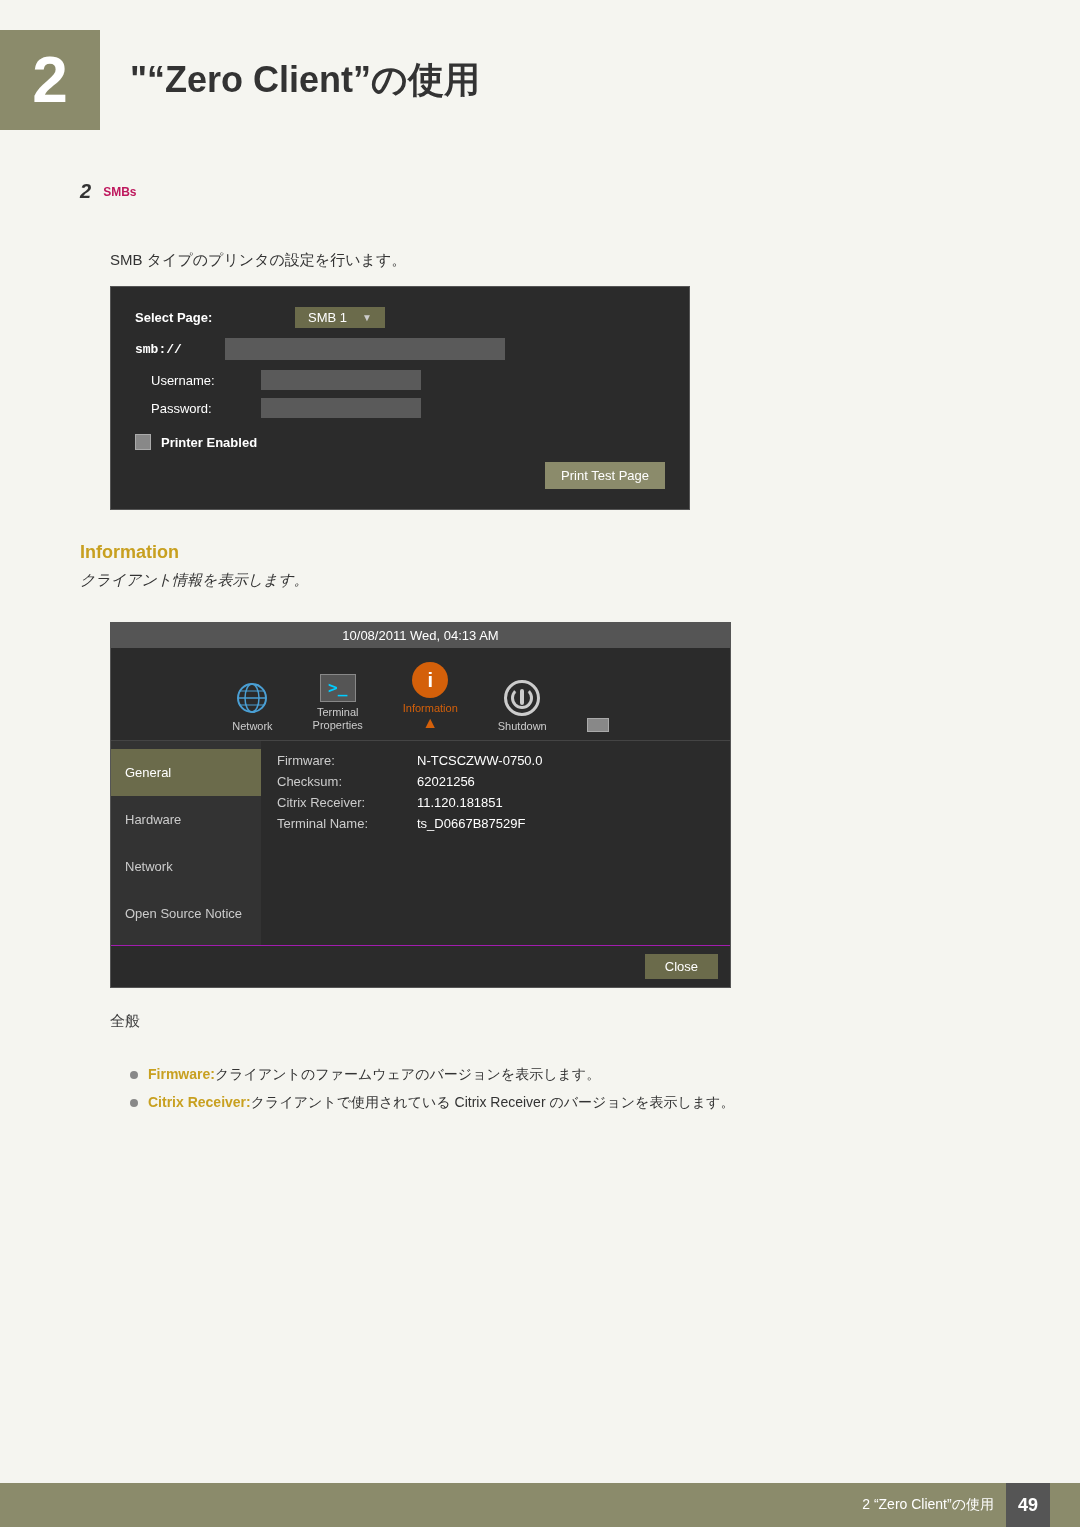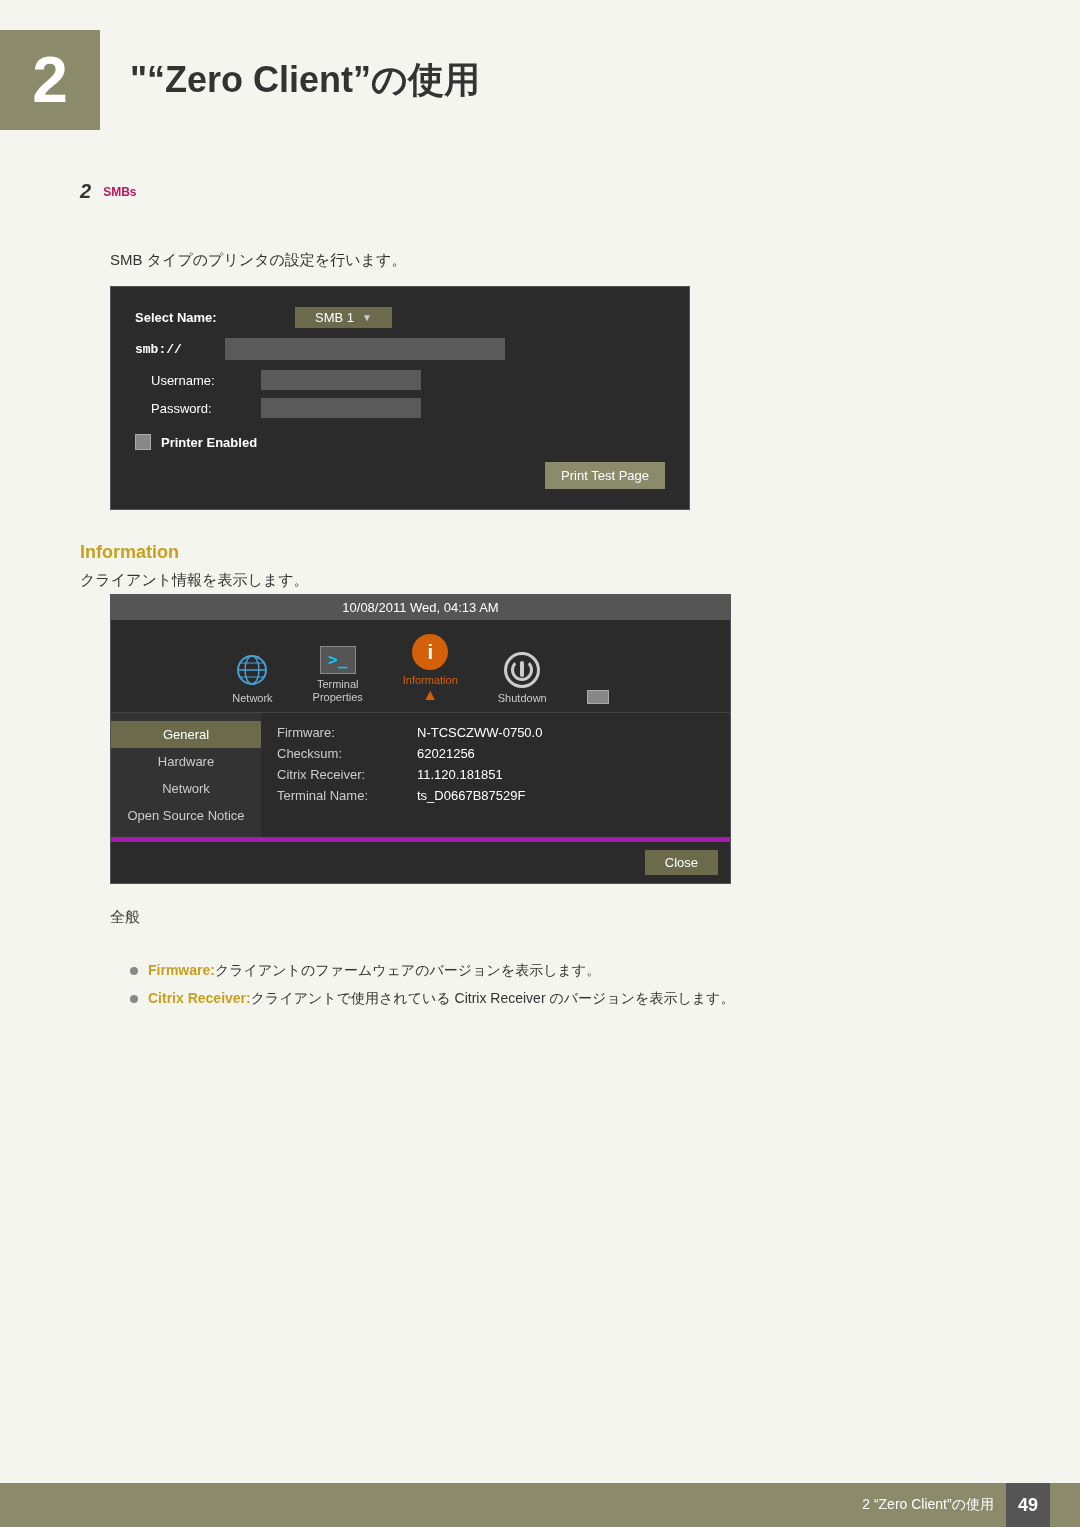--- a/index.html
+++ b/index.html
@@ -103,25 +103,25 @@
       color: #fff;
       font-size: 13px;
       font-weight: bold;
       width: 160px;
       flex-shrink: 0;
     }
     .smb-select {
       background: #6b6b4b;
       color: #fff;
       border: none;
-      padding: 3px 20px;
-      font-size: 13px;
-      display: flex;
-      align-items: center;
-      gap: 8px;
+      padding: 3px 13px;
+      font-size: 13px;
+      display: flex;
+      align-items: center;
+      gap: 15px;
     }
     .smb-select .arrow { color: #ccc; font-size: 10px; }
     .smb-section-label {
       color: #fff;
       font-size: 13px;
       font-weight: bold;
       margin-bottom: 8px;
       margin-top: 4px;
     }
     .smb-auth-row {
@@ -179,21 +179,22 @@
     
     .info-heading {
       color: #c8a020;
       font-size: 18px;
       font-weight: bold;
       margin-bottom: 8px;
     }
     .info-desc {
       font-size: 15px;
       color: #333;
-      margin-bottom: 4px;
+      margin-bottom: 32px;
+      font-style: italic;
     }
 
     
     .info-dialog {
       background: #2b2b2b;
       border: 1px solid #555;
       width: 621px;
       margin-left: 30px;
       margin-bottom: 24px;
     }
@@ -273,25 +274,24 @@
     .info-dialog-body {
       display: flex;
     }
     .info-sidebar {
       width: 150px;
       background: #333;
       padding: 8px 0;
       flex-shrink: 0;
     }
     .info-sidebar-item {
-      padding: 6px 14px;
+      padding: 16px 14px;
       color: #ccc;
       font-size: 13px;
       cursor: pointer;
-      text-align: center;
     }
     .info-sidebar-item.active {
       background: #6b6b4b;
       color: #fff;
     }
     .info-content {
       flex: 1;
       padding: 12px 16px;
       background: #2b2b2b;
     }
@@ -312,21 +312,21 @@
       color: #fff;
       font-size: 13px;
     }
 
     
     .info-dialog-footer {
       display: flex;
       justify-content: flex-end;
       padding: 8px 12px;
       background: #2b2b2b;
-      border-top: 5px solid #a21caf;
+      border-top: 1px solid #a21caf;
     }
     .close-btn {
       background: #6b6b4b;
       color: #fff;
       border: none;
       padding: 5px 20px;
       font-size: 13px;
       cursor: pointer;
     }
 
@@ -439,21 +439,21 @@
 
   <div class="section-number">
     <span class="num">2</span>
     <span class="label">SMBs</span>
   </div>
   <div class="section-desc">SMB タイプのプリンタの設定を行います。</div>
 
   <div class="smb-dialog">
 
     <div class="smb-row">
-      <span class="smb-label">Select Name:</span>
+      <span class="smb-label">Select Page:</span>
       <div class="smb-select">
         <span>SMB 1</span>
         <span class="arrow">▼</span>
       </div>
     </div>
 
     <div class="smb-path-row">
       <span class="smb-path-label">smb://</span>
       <div class="smb-path-input"></div>
     </div>

